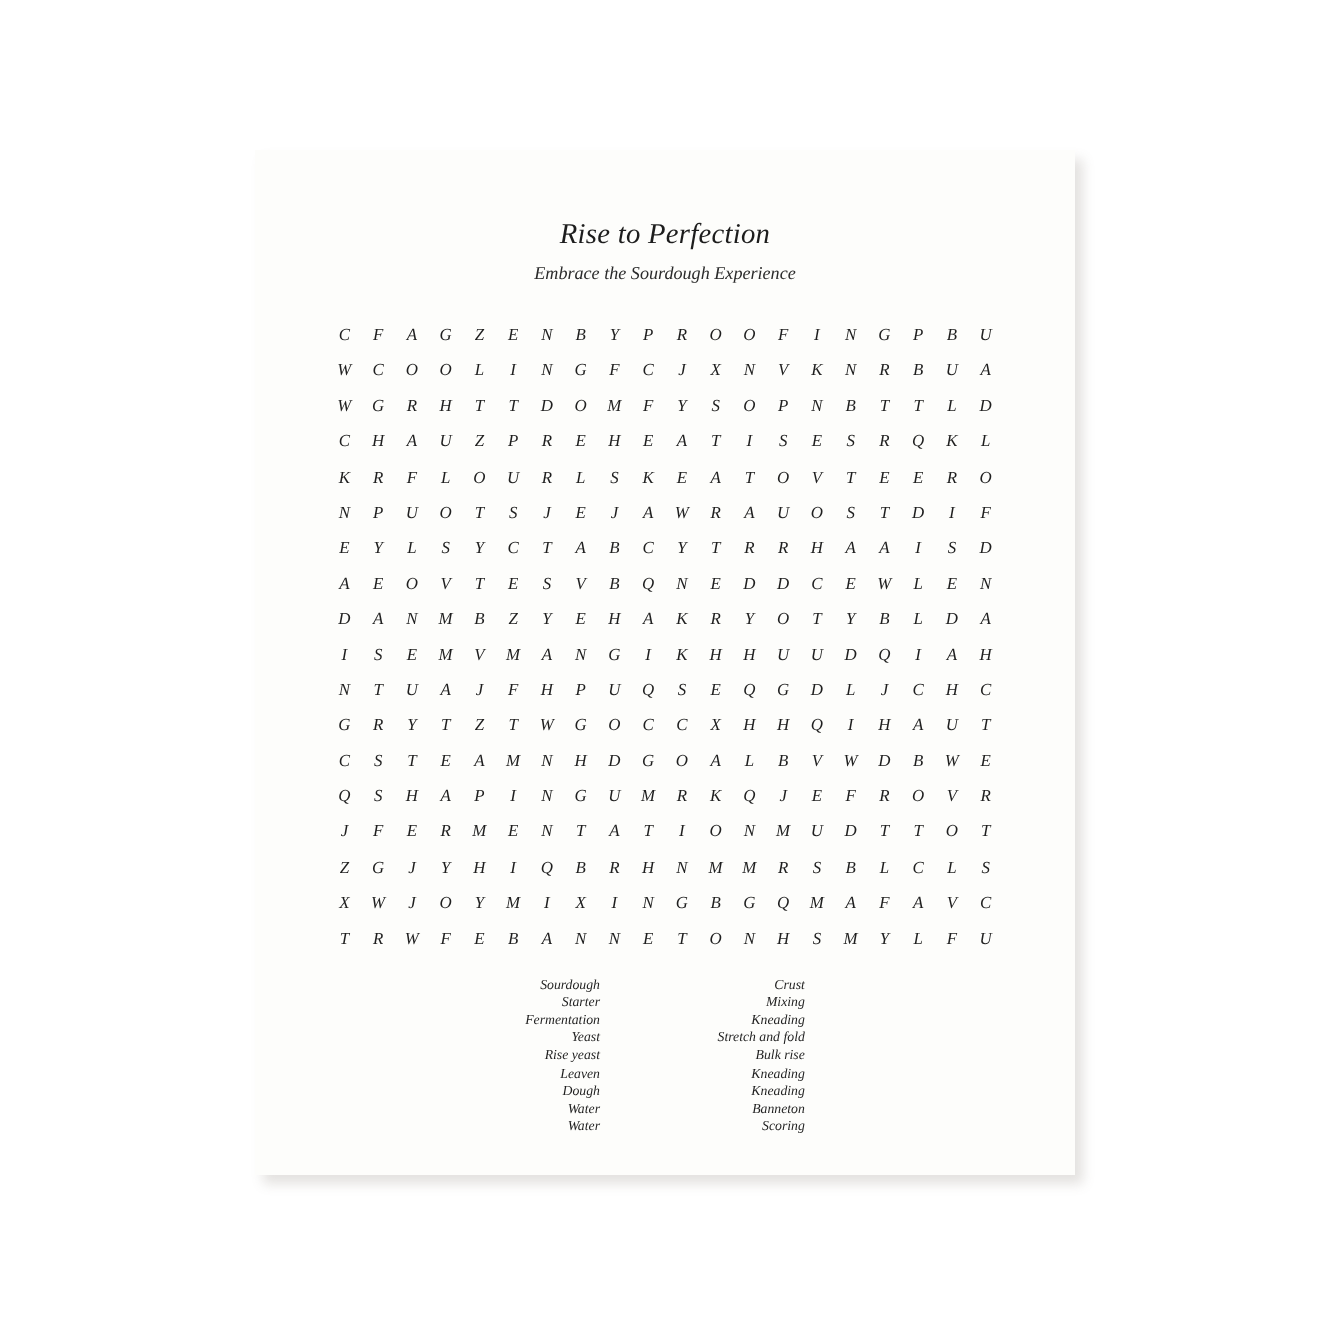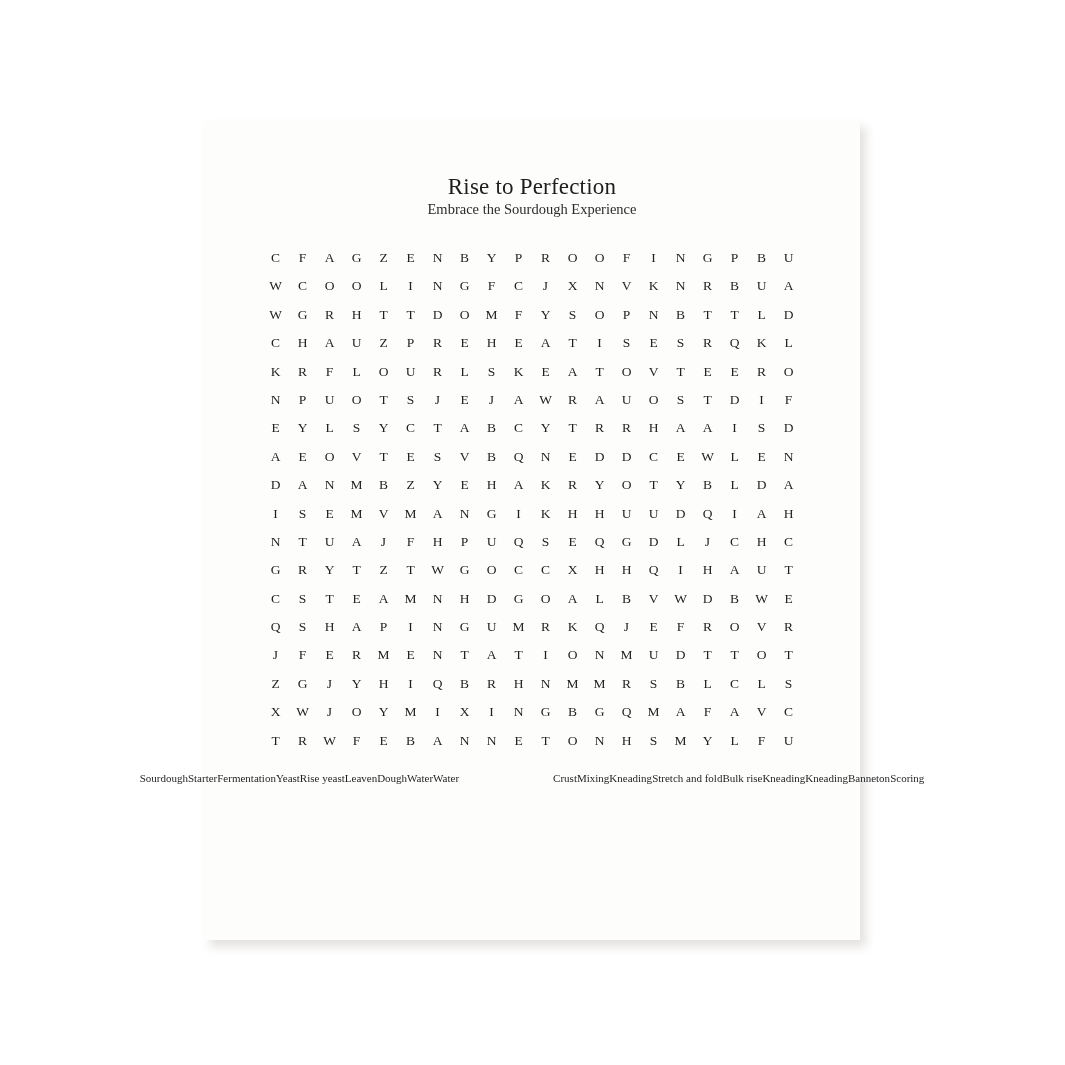--- a/index.html
+++ b/index.html
@@ -10,20 +10,21 @@
     width: 1065px;
     height: 1065px;
     background: #ffffff;
     font-family: "Liberation Serif", serif;
     overflow: hidden;
   }
   #stage {
     position: relative;
     width: 1065px;
     height: 902px;
+    font-style: italic;
   }
   #sheet {
     position: absolute;
     left: 204px;
     top: 120px;
     width: 656px;
     height: 820px;
     background: #fdfdfb;
     box-shadow: 6px 7px 9px rgba(120, 110, 100, 0.20);
   }
@@ -31,21 +32,21 @@
     text-align: center;
     font-size: 23px;
     color: #1d1d1d;
     margin-top: 54px;
     letter-spacing: 0.2px;
   }
   #subtitle {
     text-align: center;
     font-size: 14.5px;
     color: #2b2b2b;
-    margin-top: 1px;
+    margin-top: 11px;
   }
   #grid {
     margin-top: 26px;
     padding: 0 58px;
     display: grid;
     grid-template-columns: repeat(18, 1fr);
     row-gap: 0px;
   }
   .cell {
     text-align: center;
@@ -55,21 +56,21 @@
     line-height: 28.4px;
   }
   #wordlists {
     margin-top: 16px;
     display: flex;
     justify-content: center;
     gap: 94px;
   }
   .wordcol {
     display: flex;
-    flex-direction: row;
+    flex-direction: column;
     align-items: flex-end;
   }
   .word {
     font-size: 11px;
     color: #1f1f1f;
     line-height: 14.1px;
     white-space: nowrap;
   }
 </style>
 </head>

